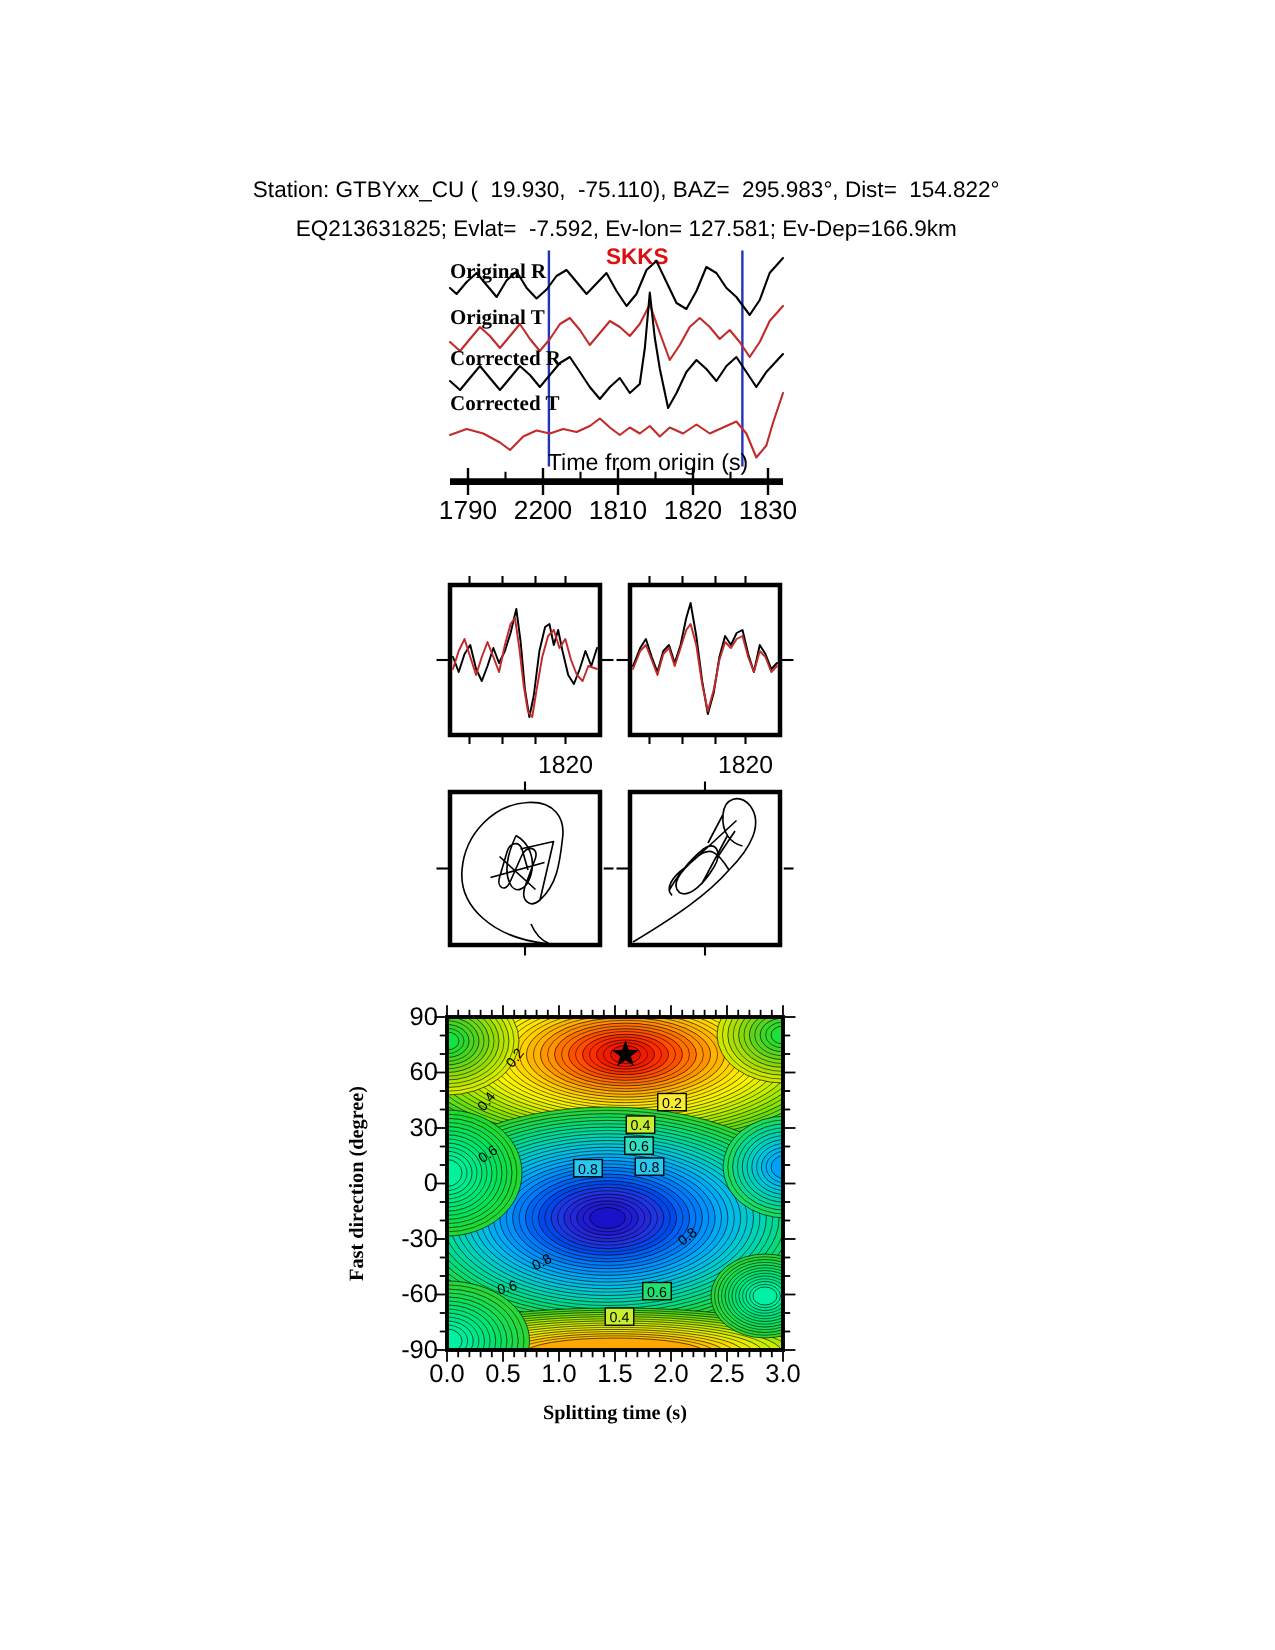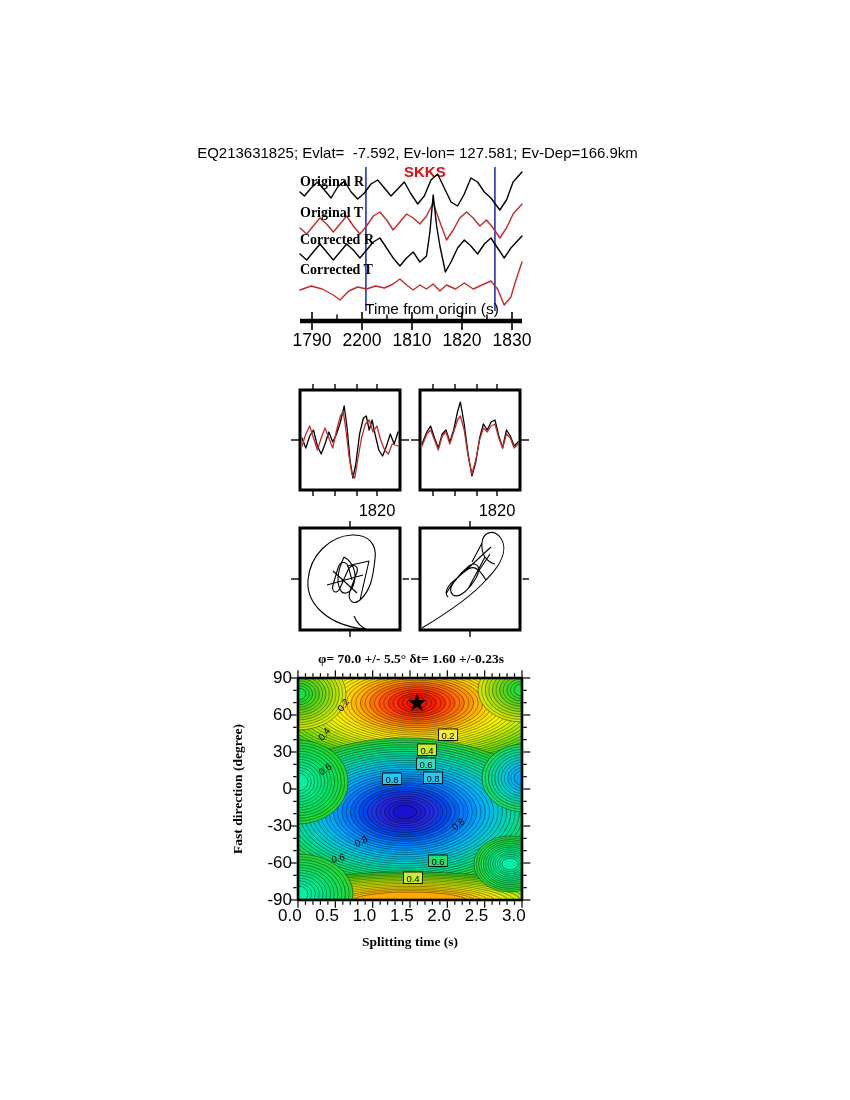--- a/index.html
+++ b/index.html
@@ -14,28 +14,29 @@
   .taxis-title{left:332px;top:300px;width:200px;text-align:center;font-size:15.5px;}
   .ticklab{font-size:17.5px;text-align:center;width:60px;}
   .boxlab{font-size:16.5px;text-align:center;width:60px;top:501px;}
   .ctitle{left:287px;top:651px;width:248px;text-align:center;white-space:pre;
           font-family:"Liberation Serif",serif;font-weight:bold;font-size:13.5px;}
   .ylab{left:148px;top:781px;width:180px;text-align:center;transform:rotate(-90deg);
         font-family:"Liberation Serif",serif;font-weight:bold;font-size:13.5px;}
   .xlab{left:310px;top:934px;width:200px;text-align:center;
         font-family:"Liberation Serif",serif;font-weight:bold;font-size:13.5px;}
   .ytick{width:40px;text-align:right;font-size:17px;}
-  .xtick{width:40px;text-align:left;font-size:17px;top:906px;}
+  .xtick{width:40px;text-align:center;font-size:17px;top:906px;}
   .footer{left:0;width:815px;text-align:center;top:960px;font-size:16px;white-space:pre;}
   svg text{font-family:"Liberation Sans",sans-serif;}
 </style>
 </head>
 <body>
 
 <div class="page">
+  <div class="abs hline" id="hline1">Station: GTBYxx_CU (  19.930,  -75.110), BAZ=  295.983°, Dist=  154.822°</div>
   <div class="abs hline" id="hline2">EQ213631825; Evlat=  -7.592, Ev-lon= 127.581; Ev-Dep=166.9km</div>
   <div class="abs phase" id="phaseLabel" style="color: rgb(221, 15, 15);">SKKS</div>
 
   <svg id="fig" class="abs" style="left:0;top:0" width="850" height="1100" viewBox="0 0 850 1100">
       <g>
         <line x1="365.93399999999997" y1="167" x2="365.93399999999997" y2="311" stroke="#2233bb" stroke-width="1.6"></line>
         <line x1="494.916" y1="167" x2="494.916" y2="311" stroke="#2233bb" stroke-width="1.6"></line>
         <polyline points="300.0,192.0 304.4,196.0 311.1,188.0 317.8,182.0 324.4,190.0 331.1,198.0 337.7,187.0 344.4,181.0 351.1,192.0 357.7,199.0 364.4,193.0 371.0,184.0 377.7,180.0 384.4,188.0 391.0,196.0 397.7,189.0 404.3,182.0 411.0,194.0 417.7,204.0 424.3,196.0 431.0,180.0 437.6,174.0 444.3,188.0 451.0,202.0 457.6,206.0 464.3,194.0 470.9,178.0 477.6,182.0 484.3,192.0 490.9,198.0 499.8,210.0 506.5,200.0 513.1,182.0 522.0,172.0" fill="none" stroke="#000000" stroke-width="1.4" stroke-linejoin="round" stroke-linecap="round"></polyline>
         <polyline points="300.0,228.0 306.7,234.0 313.3,226.0 320.0,218.0 326.6,224.0 333.3,232.0 340.0,224.0 346.6,216.0 353.3,226.0 359.9,234.0 366.6,226.0 373.3,216.0 379.9,212.0 386.6,220.0 393.2,230.0 399.9,222.0 406.6,214.0 413.2,218.0 419.9,224.0 426.5,216.0 433.2,203.0 439.9,222.0 446.5,240.0 453.2,230.0 459.8,218.0 466.5,212.0 473.2,218.0 479.8,226.0 486.5,220.0 493.1,228.0 499.8,238.0 506.5,228.0 513.1,214.0 522.0,204.0" fill="none" stroke="#c22b2b" stroke-width="1.4" stroke-linejoin="round" stroke-linecap="round"></polyline>
         <polyline points="300.0,254.0 306.7,260.0 313.3,252.0 320.0,244.0 326.6,252.0 333.3,260.0 340.0,252.0 346.6,244.0 353.3,250.0 359.9,258.0 366.6,250.0 373.3,242.0 379.9,238.0 386.6,248.0 393.2,258.0 399.9,266.0 406.6,258.0 413.2,252.0 419.9,262.0 426.5,256.0 429.9,232.0 433.2,195.0 436.5,225.0 439.9,246.0 445.4,272.0 451.0,262.0 457.6,248.0 464.3,240.0 470.9,246.0 477.6,254.0 484.3,244.0 490.9,238.0 497.6,248.0 504.2,258.0 510.9,248.0 522.0,236.0" fill="none" stroke="#000000" stroke-width="1.4" stroke-linejoin="round" stroke-linecap="round"></polyline>
@@ -420,21 +421,20 @@
       <div class="abs ticklab" style="left: 332px; top: 330px;">2200</div>
       <div class="abs ticklab" style="left: 382px; top: 330px;">1810</div>
       <div class="abs ticklab" style="left: 432px; top: 330px;">1820</div>
       <div class="abs ticklab" style="left: 482px; top: 330px;">1830</div>
     </div>
   <div id="boxTicks">
       <div class="abs boxlab" style="left: 347px;">1820</div>
       <div class="abs boxlab" style="left: 467px;">1820</div>
     </div>
 
-  <div class="abs ctitle">φ= 70.0 +/- 5.5° δt= 1.60 +/-0.23s</div>
   <div class="abs ylab">Fast direction (degree)</div>
   <div class="abs xlab">Splitting time (s)</div>
   <div id="yTicks">
       <div class="abs ytick" style="left: 252px; top: 668px;">90</div>
       <div class="abs ytick" style="left: 252px; top: 705px;">60</div>
       <div class="abs ytick" style="left: 252px; top: 742px;">30</div>
       <div class="abs ytick" style="left: 252px; top: 779px;">0</div>
       <div class="abs ytick" style="left: 252px; top: 816px;">-30</div>
       <div class="abs ytick" style="left: 252px; top: 853px;">-60</div>
       <div class="abs ytick" style="left: 252px; top: 890px;">-90</div>

